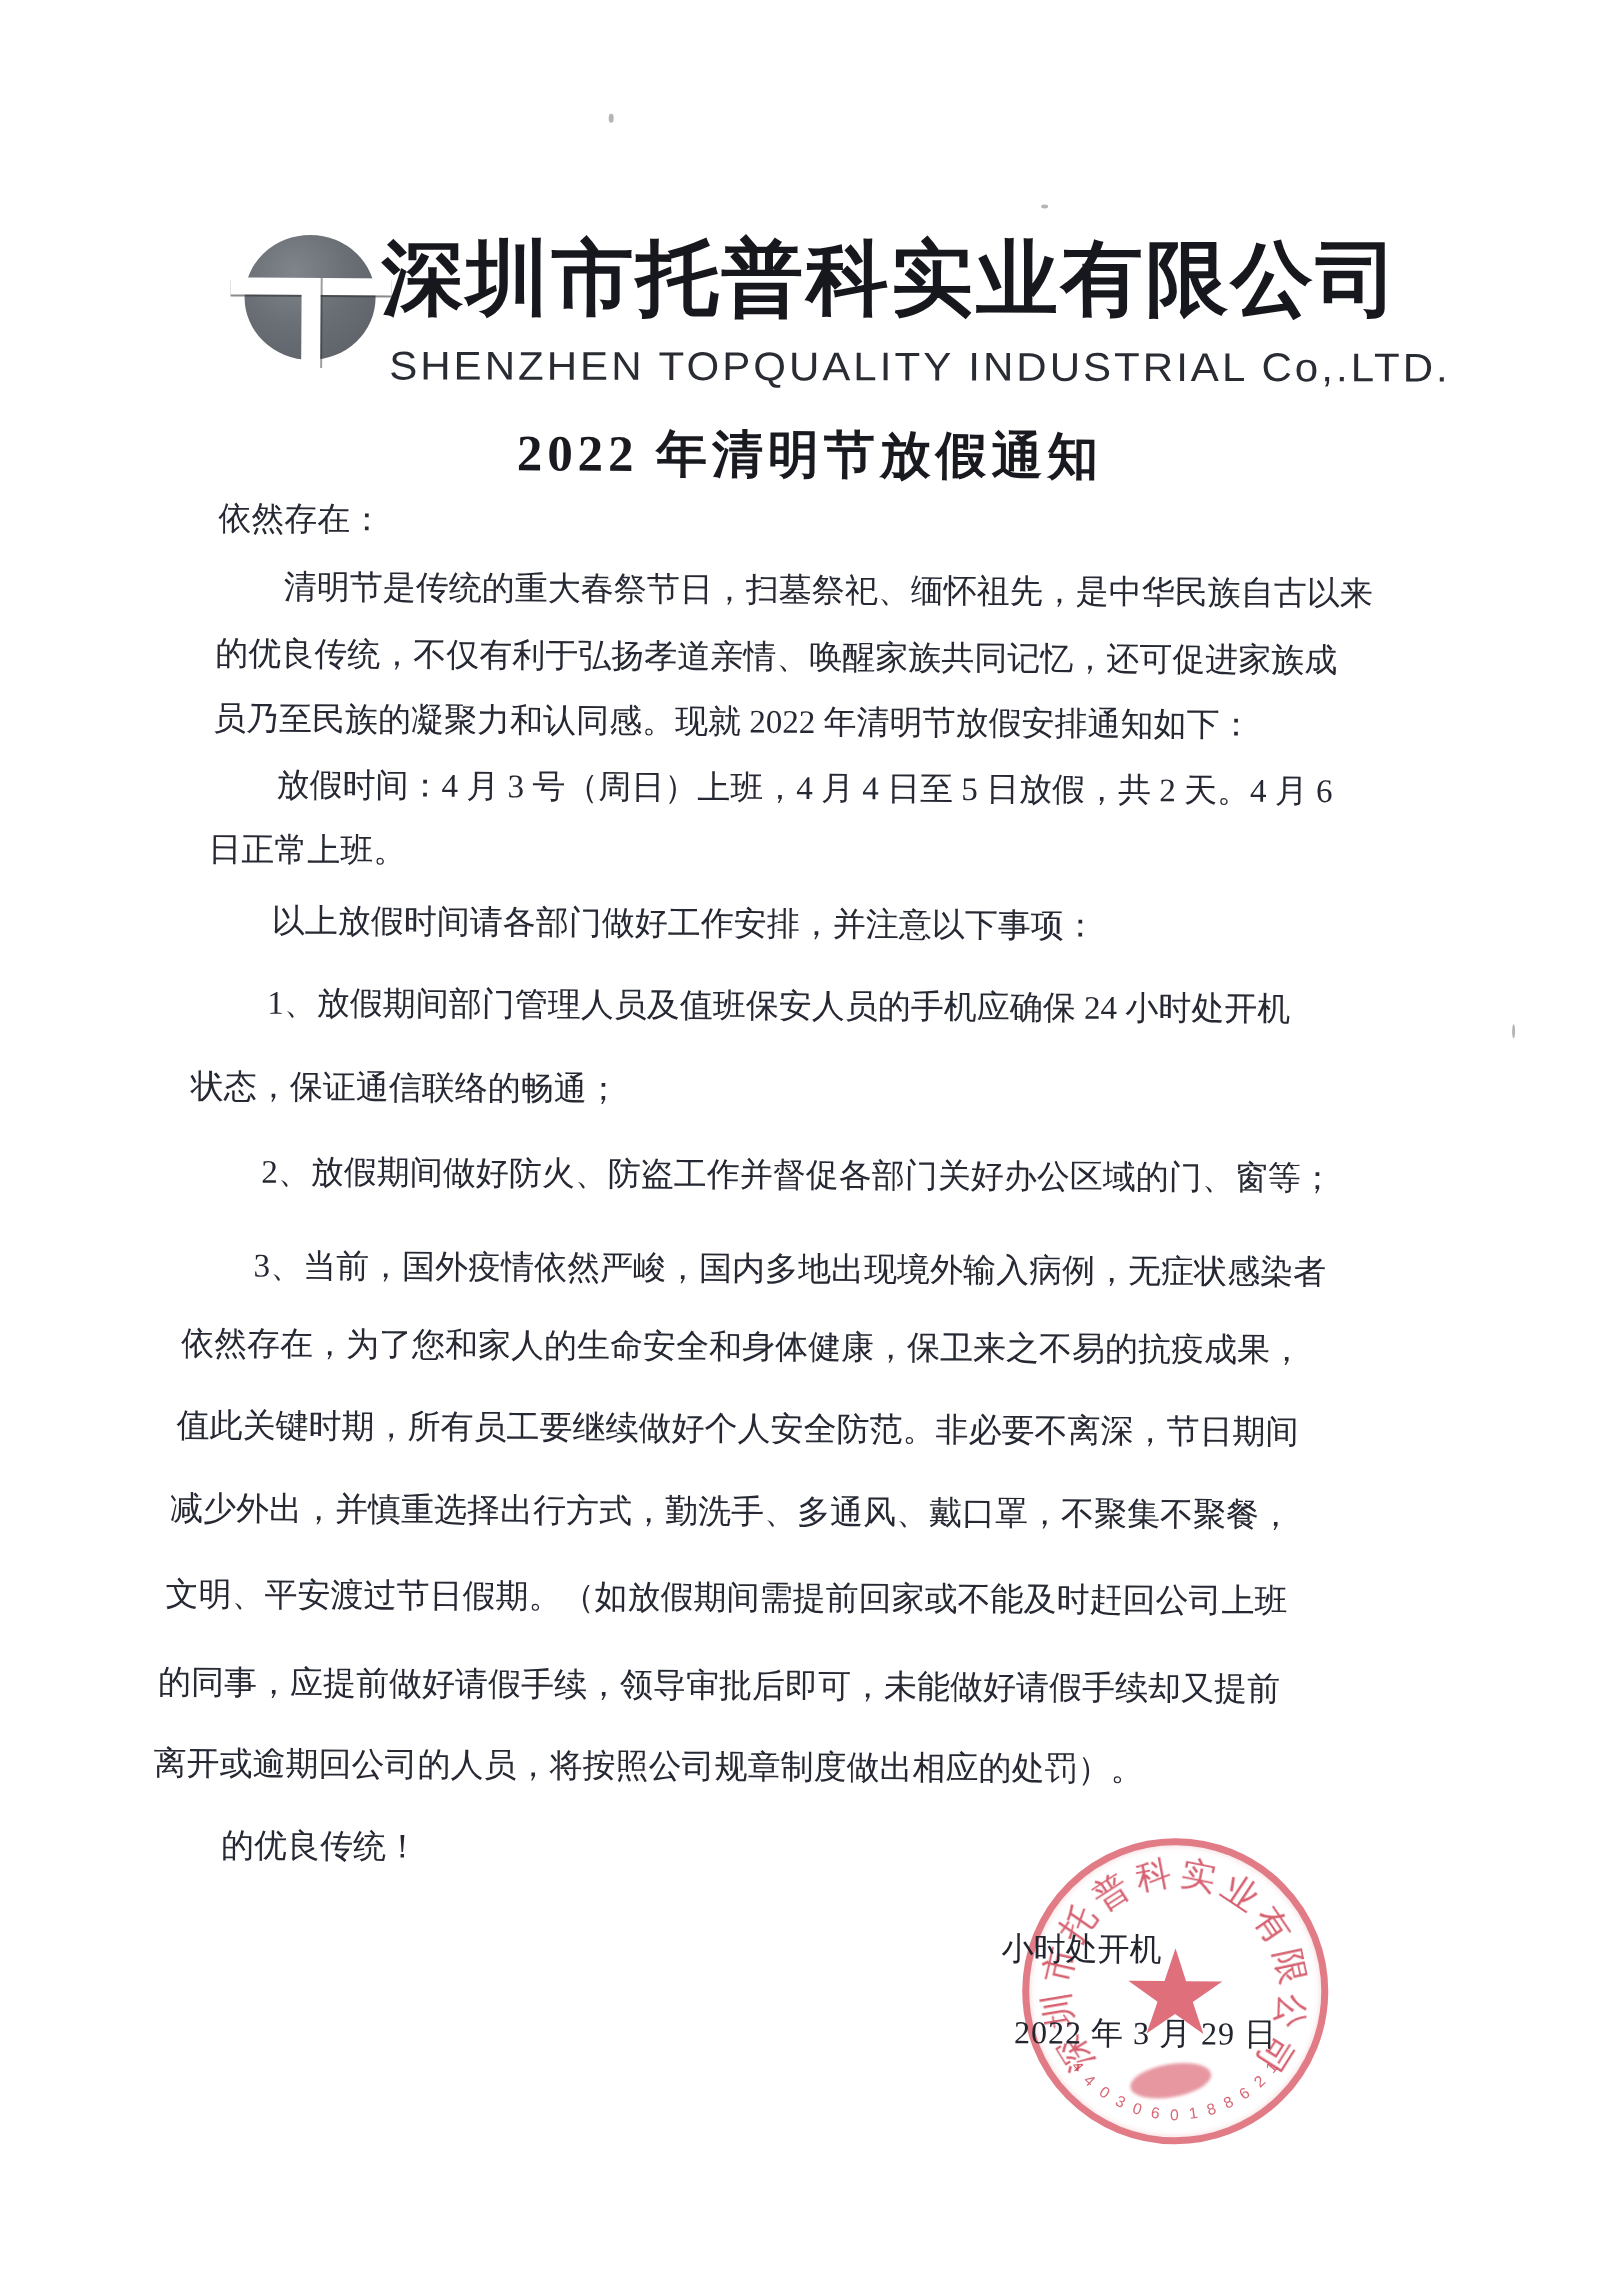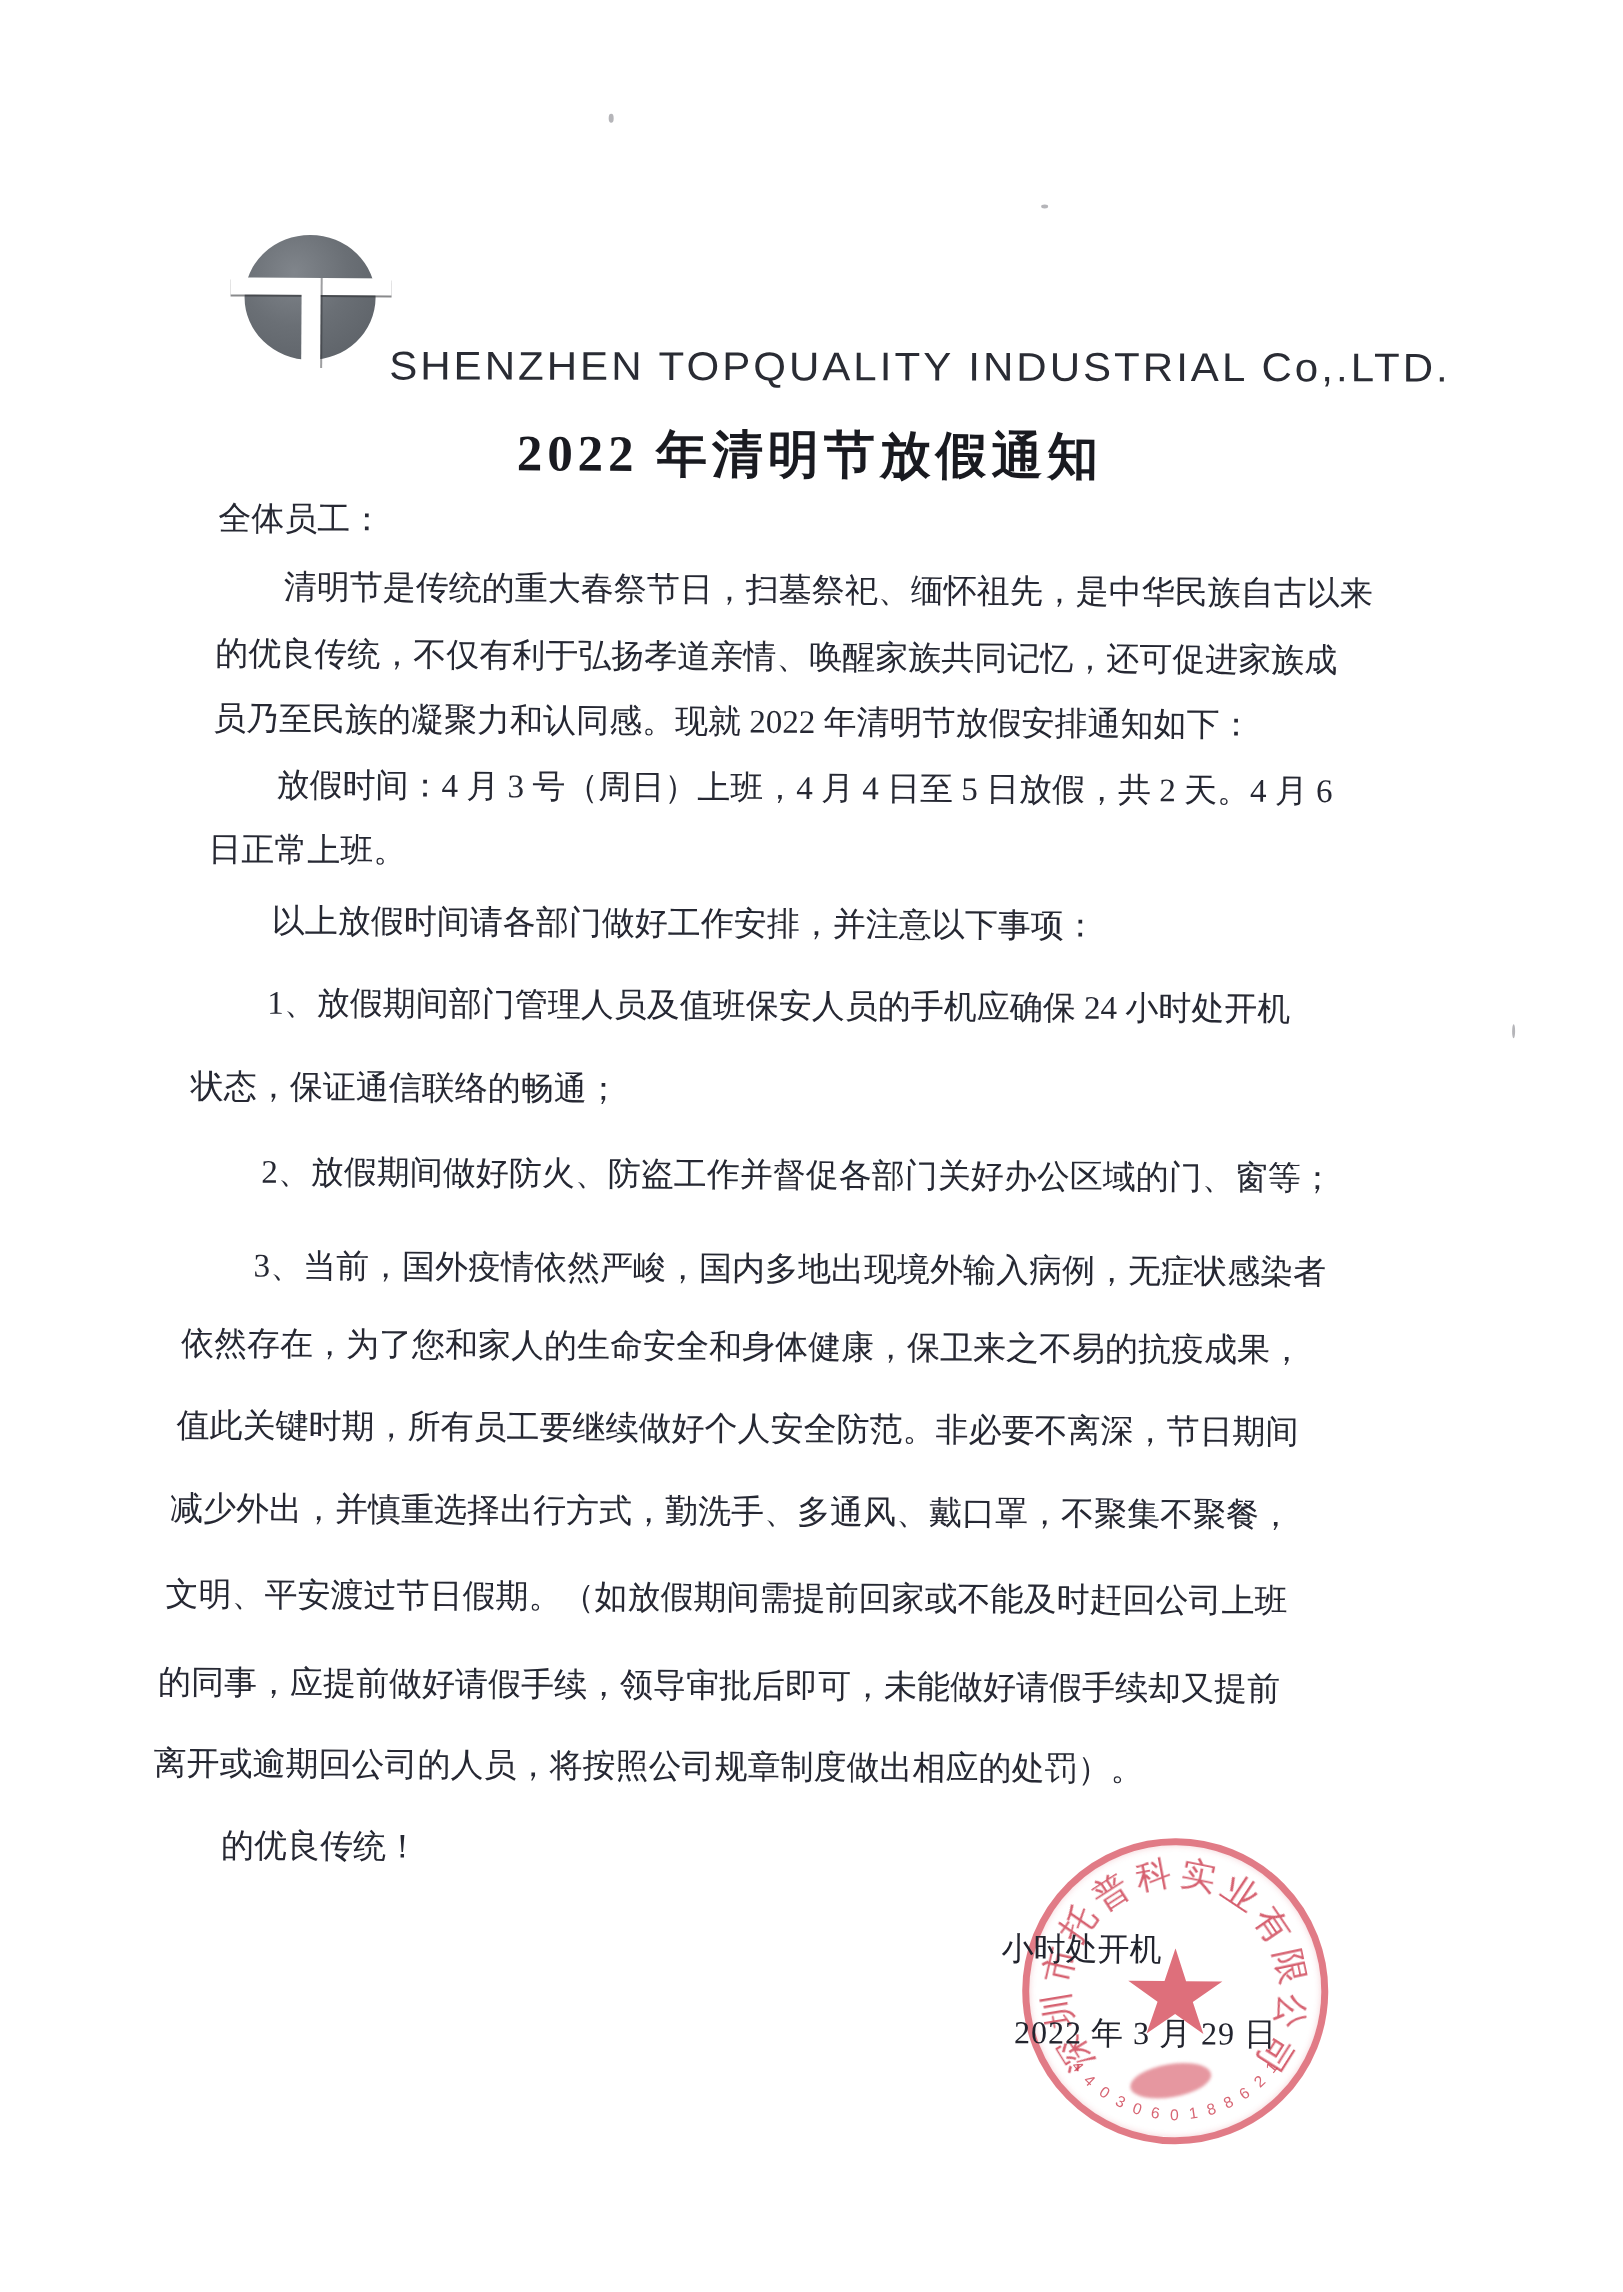--- a/index.html
+++ b/index.html
@@ -92,25 +92,26 @@
 <body>
 
 <div class="sheet">
   <div class="paper-content">
 
     <div class="logo">
       <div class="logo-circle"></div>
       <div class="logo-bar-h"></div>
       <div class="logo-bar-v"></div>
     </div>
+    <div class="company-cn">深圳市托普科实业有限公司</div>
     <div class="company-en">SHENZHEN TOPQUALITY INDUSTRIAL Co,.LTD.</div>
 
     <div class="doc-title">2022 年清明节放假通知</div>
 
-    <div class="line" style="left:220px;top:502px;">全体员工：</div>
+    <div class="line" style="left:220px;top:502px;">依然存在：</div>
 
     <div class="line" style="left:220px;top:570px;">　　清明节是传统的重大春祭节日，扫墓祭祀、缅怀祖先，是中华民族自古以来</div>
     <div class="line" style="left:218px;top:637px;">的优良传统，不仅有利于弘扬孝道亲情、唤醒家族共同记忆，还可促进家族成</div>
     <div class="line" style="left:216px;top:702px;">员乃至民族的凝聚力和认同感。现就 2022 年清明节放假安排通知如下：</div>
     <div class="line" style="left:214px;top:768px;">　　放假时间：4 月 3 号（周日）上班，4 月 4 日至 5 日放假，共 2 天。4 月 6</div>
     <div class="line" style="left:212px;top:833px;text-align:center;">日正常上班。</div>
     <div class="line" style="left:210px;top:904px;">　　以上放假时间请各部门做好工作安排，并注意以下事项：</div>
     <div class="line" style="left:206px;top:986px;">　　1、放假期间部门管理人员及值班保安人员的手机应确保 24 小时处开机</div>
     <div class="line" style="left:196px;top:1070px;">状态，保证通信联络的畅通；</div>
     <div class="line" style="left:201px;top:1155px;">　　2、放假期间做好防火、防盗工作并督促各部门关好办公区域的门、窗等；</div>

